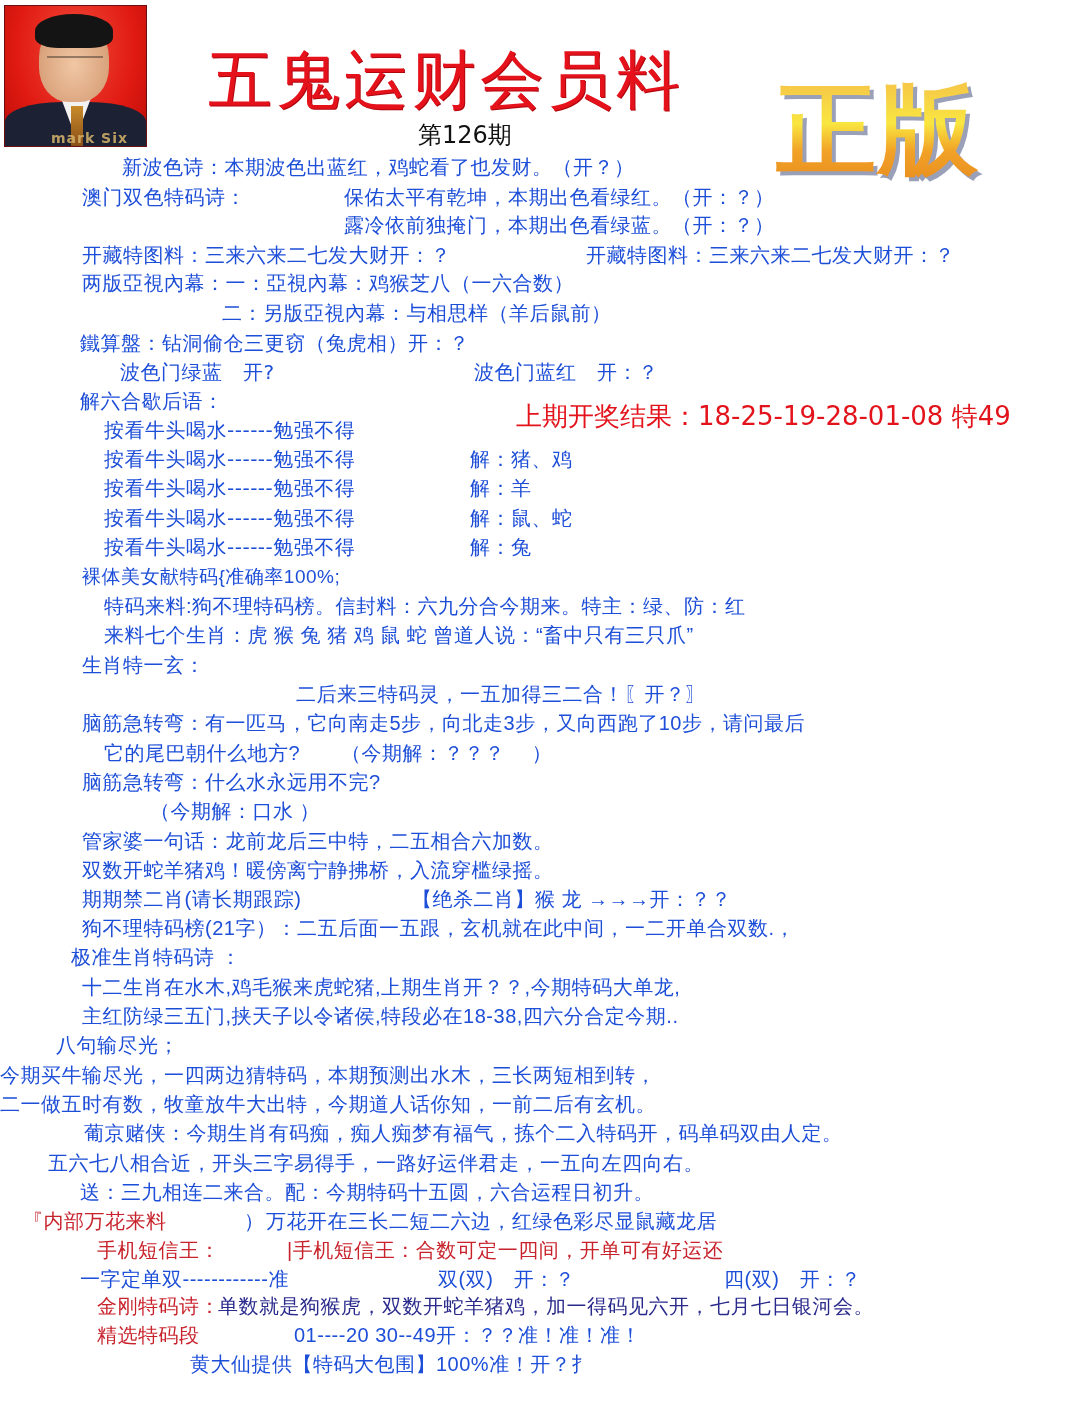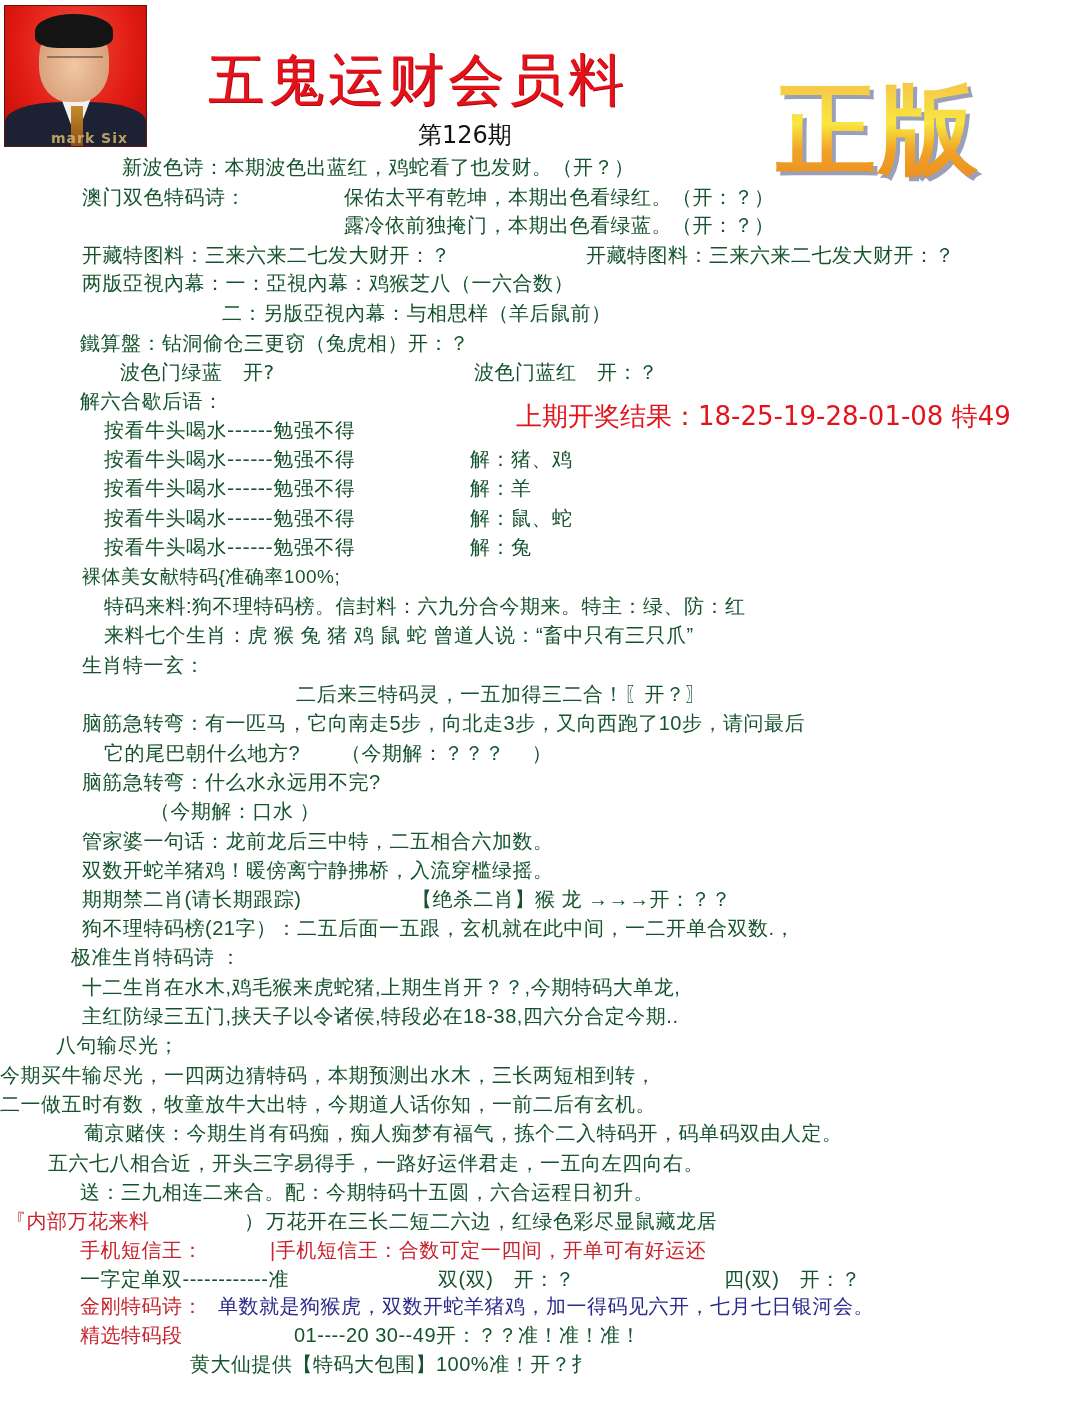--- a/index.html
+++ b/index.html
@@ -2,22 +2,22 @@
 <html><head>
 <meta charset="utf-8">
 <style>
   html, body { margin: 0; padding: 0; background: #ffffff; }
   body {
     width: 1080px; height: 1406px; position: relative; overflow: hidden;
     font-family: "DejaVu Sans", "Liberation Sans", sans-serif;
     color: #1a1a1a;
   }
   .abs { position: absolute; white-space: nowrap; }
-  .t { font-size: 20px; line-height: 26px; letter-spacing: 0.5px; color: #14532d; }
-  .dred { color: #c8232c; }
+  .t { font-size: 20px; line-height: 26px; letter-spacing: 0.5px; color: #1d4ed8; }
+  .dred { color: #c8232c; margin-left: 17px; }
   .navy { color: #2a2a8c; }
 
   
   .portrait {
     left: 4px; top: 5px; width: 141px; height: 140px;
     background: radial-gradient(ellipse at 50% 30%, #f24a3a 0%, #e01a12 60%, #b80d08 100%);
     overflow: hidden; border: 1px solid #6a1010;
   }
   .portrait .head {
     position: absolute; left: 34px; top: 14px; width: 70px; height: 82px;
@@ -44,21 +44,21 @@
     position: absolute; left: 66px; top: 100px; width: 12px; height: 40px;
     background: linear-gradient(#c88b2a, #8a4f18);
   }
   .portrait .wm {
     position: absolute; left: 46px; top: 124px; font-size: 14px; font-weight: bold;
     color: #d7b46a; letter-spacing: 1px; opacity: .85;
   }
 
   
   .title {
-    left: 208px; top: 40px; font-size: 56px; line-height: 80px;
+    left: 208px; top: 40px; font-size: 64px; line-height: 80px;
     color: #e5121c; letter-spacing: 4px; font-family: "DejaVu Serif", "Liberation Serif", serif;
     text-shadow: 1px 1px 0 #b0060e;
   }
   .issue { left: 418px; top: 120px; font-size: 24px; line-height: 30px; color: #111; }
   .zhengban {
     left: 776px; top: 74px; font-size: 100px; line-height: 110px; font-weight: bold;
     font-family: "DejaVu Serif", "Liberation Serif", serif;
     color: #f3a22c;
     background: linear-gradient(180deg, #f5c04a 0%, #f9e640 45%, #f1a227 70%, #e98d1f 100%);
     -webkit-background-clip: text; background-clip: text; -webkit-text-fill-color: transparent;

